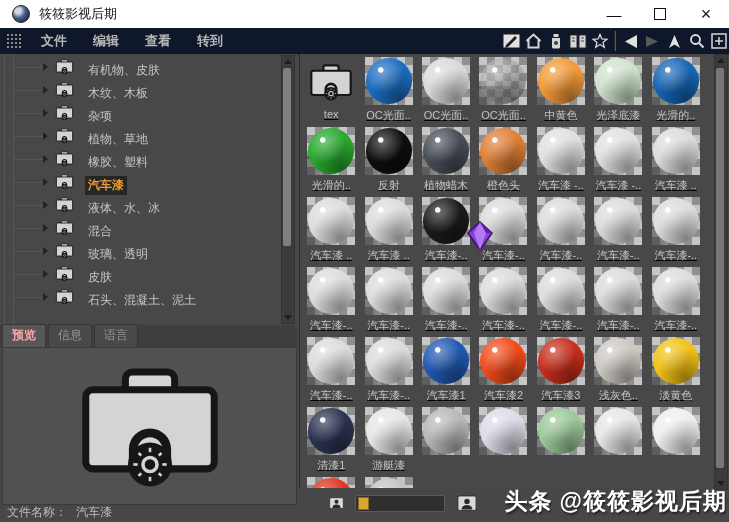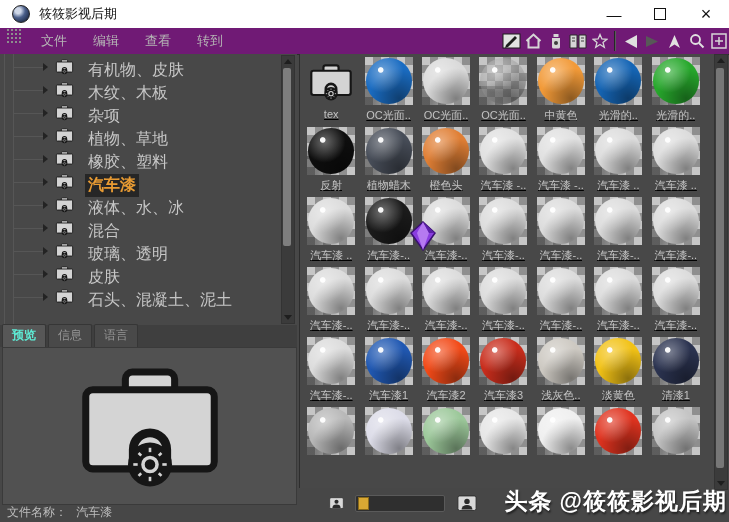--- a/index.html
+++ b/index.html
@@ -14,53 +14,53 @@
   .c4d-icon{width:16px;height:16px;border-radius:50%;margin-left:12px;
     background:radial-gradient(circle at 32% 30%,#cfd8e8 0 18%,#4a5f8a 45%,#101a30 95%);
     border:1px solid #222;}
   .title-text{font-size:13px;color:#111;margin-left:9px;}
   .win-controls{margin-left:auto;display:flex;height:100%;}
   .win-btn{width:46px;height:100%;display:flex;align-items:center;justify-content:center;
     color:#111;font-size:15px;}
   .maxi-box{width:10px;height:10px;border:1px solid #111;}
   .close-glyph{font-size:18px;line-height:1;}
   
-  .menubar{position:absolute;top:28px;left:0;right:0;height:26px;background:#701a75;
-    border-bottom:1px solid #2c2c2c;display:flex;}
+  .menubar{position:absolute;top:28px;left:0;right:0;height:26px;background:#0f172a;
+    border-bottom:1px solid #2c2c2c;display:flex;align-items:center;font-weight:bold;}
   .grip{width:16px;height:16px;margin:0 6px 0 6px;
     background-image:radial-gradient(circle,#8d8d8d 1px,transparent 1.3px);
     background-size:4px 4px;}
   .menu-item{color:#b5b5b5;font-size:13px;padding:0 13px;line-height:26px;}
   .tb-icons{margin-left:auto;display:flex;align-items:center;gap:1px;overflow:hidden;}
   .tb-btn{width:21px;height:22px;display:flex;align-items:center;justify-content:center;flex:none;}
   .tb-sep{width:1px;height:20px;background:#262626;border-right:1px solid #5a5a5a;margin:0 3px;flex:none;}
   
   .tree-panel{position:absolute;top:54px;left:0;width:297px;height:271px;background:#484848;overflow:hidden;}
   .guide{position:absolute;top:0;bottom:0;width:1px;background:#565656;}
   .tree-rows{position:absolute;top:1px;left:0;right:16px;}
   .tree-row{position:relative;height:23px;display:flex;align-items:center;}
   .hline{position:absolute;left:13px;top:50%;width:30px;height:1px;background:#565656;}
   .twisty{width:0;height:0;border-left:5px solid #232323;border-top:4px solid transparent;
     border-bottom:4px solid transparent;margin-left:43px;flex:none;z-index:1;}
   .tree-ico{margin-left:7px;flex:none;display:flex;}
-  .tree-label{margin-left:11px;font-size:16px;color:#c6c6c6;white-space:nowrap;padding:1px 3px;margin-top:8px;}
+  .tree-label{margin-left:11px;font-size:12px;color:#c6c6c6;white-space:nowrap;padding:1px 3px;margin-top:8px;}
   .tree-row.selected .tree-label{color:#e89b33;background:#262626;font-weight:bold;}
   .tree-scrollbar{position:absolute;right:2px;top:1px;width:12px;height:267px;background:#3b3b3b;
     border:1px solid #333;}
   .sb-arrow{position:absolute;left:2px;width:0;height:0;border-left:4px solid transparent;
     border-right:4px solid transparent;}
   .sb-arrow.up{top:3px;border-bottom:5px solid #1e1e1e;}
   .sb-arrow.down{bottom:3px;border-top:5px solid #1e1e1e;}
   .tree-sb-thumb{position:absolute;left:1px;top:12px;width:8px;height:178px;background:#7e7e7e;border-radius:2px;}
   
   .tabs{position:absolute;top:325px;left:0;width:297px;height:22px;background:#3f3f3f;
     display:flex;align-items:flex-end;padding-left:2px;box-sizing:border-box;}
   .tab{font-size:12px;color:#969696;background:#494949;border:1px solid #363636;border-bottom:none;
     padding:2px 9px 3px 9px;margin-right:2px;border-radius:2px 2px 0 0;}
-  .tab.active{color:#5eead4;background:#575757;font-weight:bold;}
+  .tab.active{color:#fca5a5;background:#575757;font-weight:bold;}
   
   .preview{position:absolute;top:347px;left:2px;width:293px;height:156px;background:#515151;
     border:1px solid #3a3a3a;display:flex;align-items:center;justify-content:center;}
   .filename-row{position:absolute;top:504px;left:7px;font-size:12px;color:#bdbdbd;white-space:nowrap;}
   
   .grid-panel{position:absolute;top:54px;left:299px;width:417px;height:434px;background:#484848;
     border-left:1px solid #2d2d2d;overflow:hidden;text-decoration:underline;}
   .grid{display:grid;grid-template-columns:repeat(7,1fr);padding:3px 14px 0 4px;column-gap:3px;}
   .cell{height:70px;display:flex;flex-direction:column;align-items:center;position:relative;}
   .thumb{width:48px;height:48px;position:relative;flex:none;}
@@ -533,20 +533,27 @@
       </div>
       <div class="cell">
         <div class="thumb checker">
       <div class="sphere" style="background-color:#f29a38;"></div>
 
       </div>
       <div class="cell-label">中黄色</div>
       </div>
       <div class="cell">
         <div class="thumb checker">
+      <div class="sphere" style="background-color:#cfe3cc;"></div>
+
+      </div>
+      <div class="cell-label">光泽底漆</div>
+      </div>
+      <div class="cell">
+        <div class="thumb checker">
       <div class="sphere" style="background-color:#1565b5;"></div>
 
       </div>
       <div class="cell-label">光滑的..</div>
       </div>
       <div class="cell">
         <div class="thumb checker">
       <div class="sphere" style="background-color:#27a82c;"></div>
 
       </div>
@@ -744,20 +751,27 @@
 
       </div>
       <div class="cell-label">淡黄色</div>
       </div>
       <div class="cell">
         <div class="thumb checker">
       <div class="sphere" style="background-color:#2b3350;"></div>
 
       </div>
       <div class="cell-label">清漆1</div>
+      </div>
+      <div class="cell">
+        <div class="thumb checker">
+      <div class="sphere" style="background-color:#e6e6e6;"></div>
+
+      </div>
+      <div class="cell-label">游艇漆</div>
       </div>
       <div class="cell">
         <div class="thumb checker">
       <div class="sphere" style="background-color:#b8b8b8;"></div>
 
       </div>
       <div class="cell-label"></div>
       </div>
       <div class="cell">
         <div class="thumb checker">

